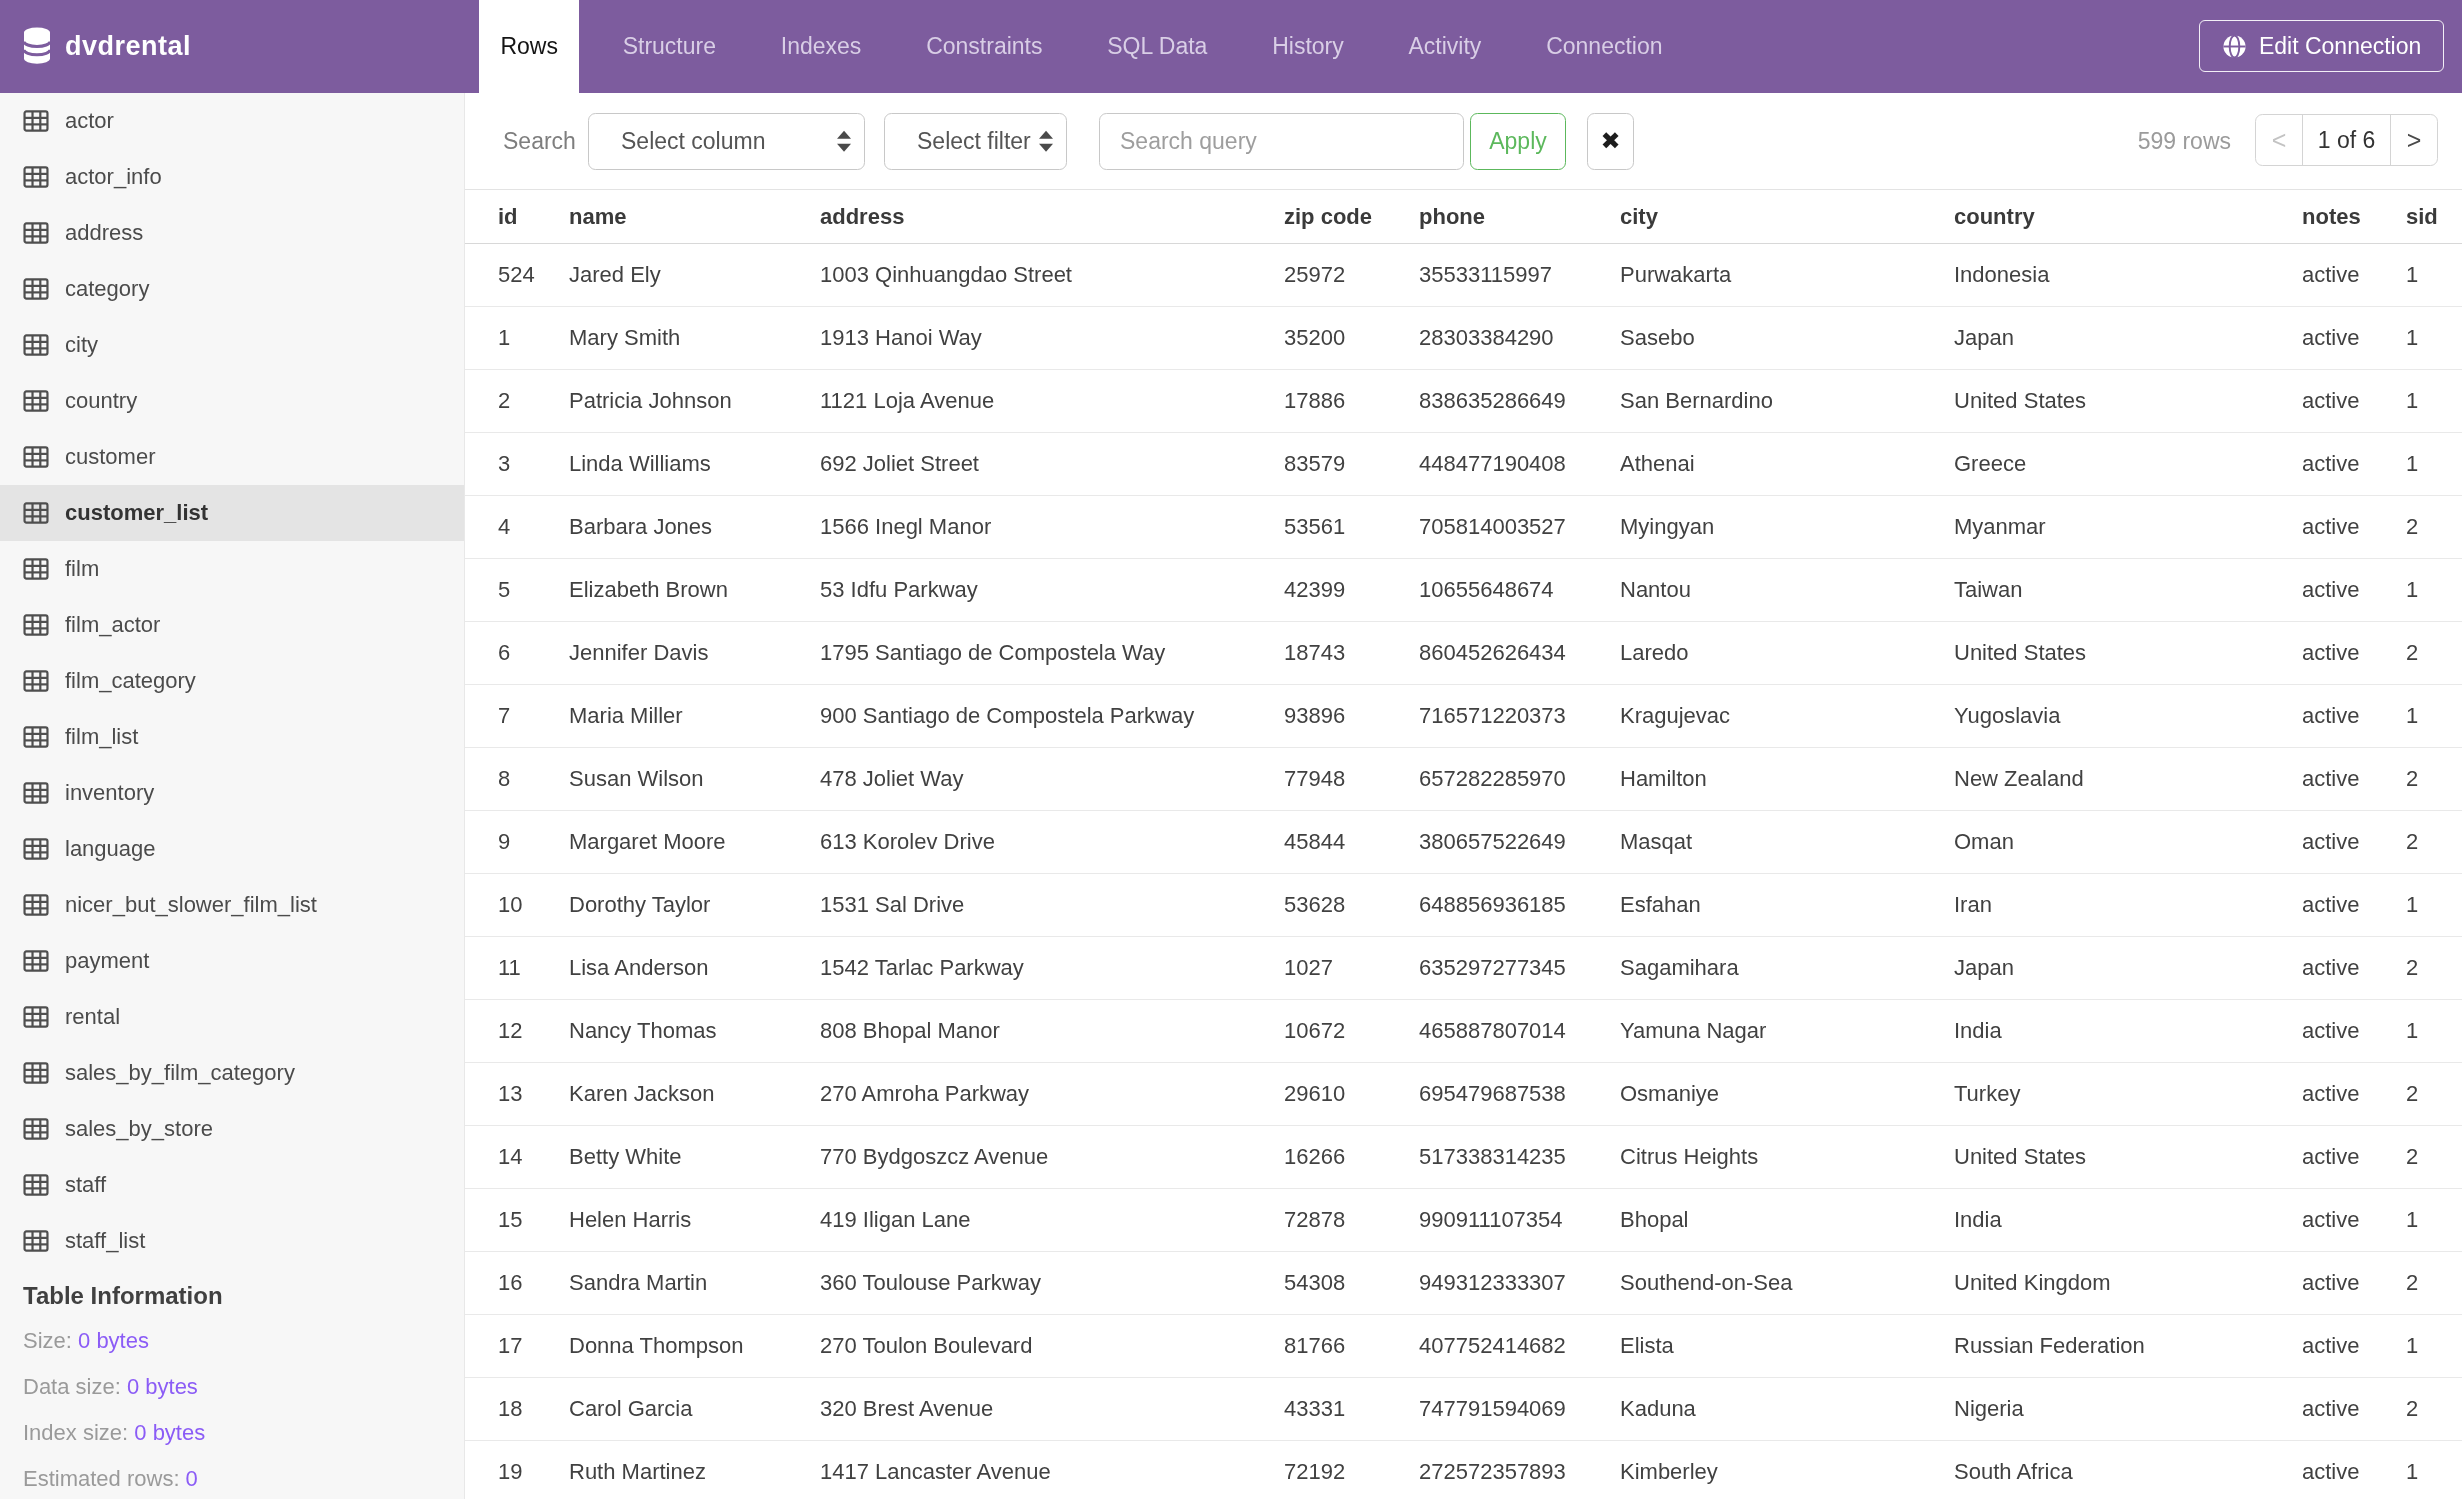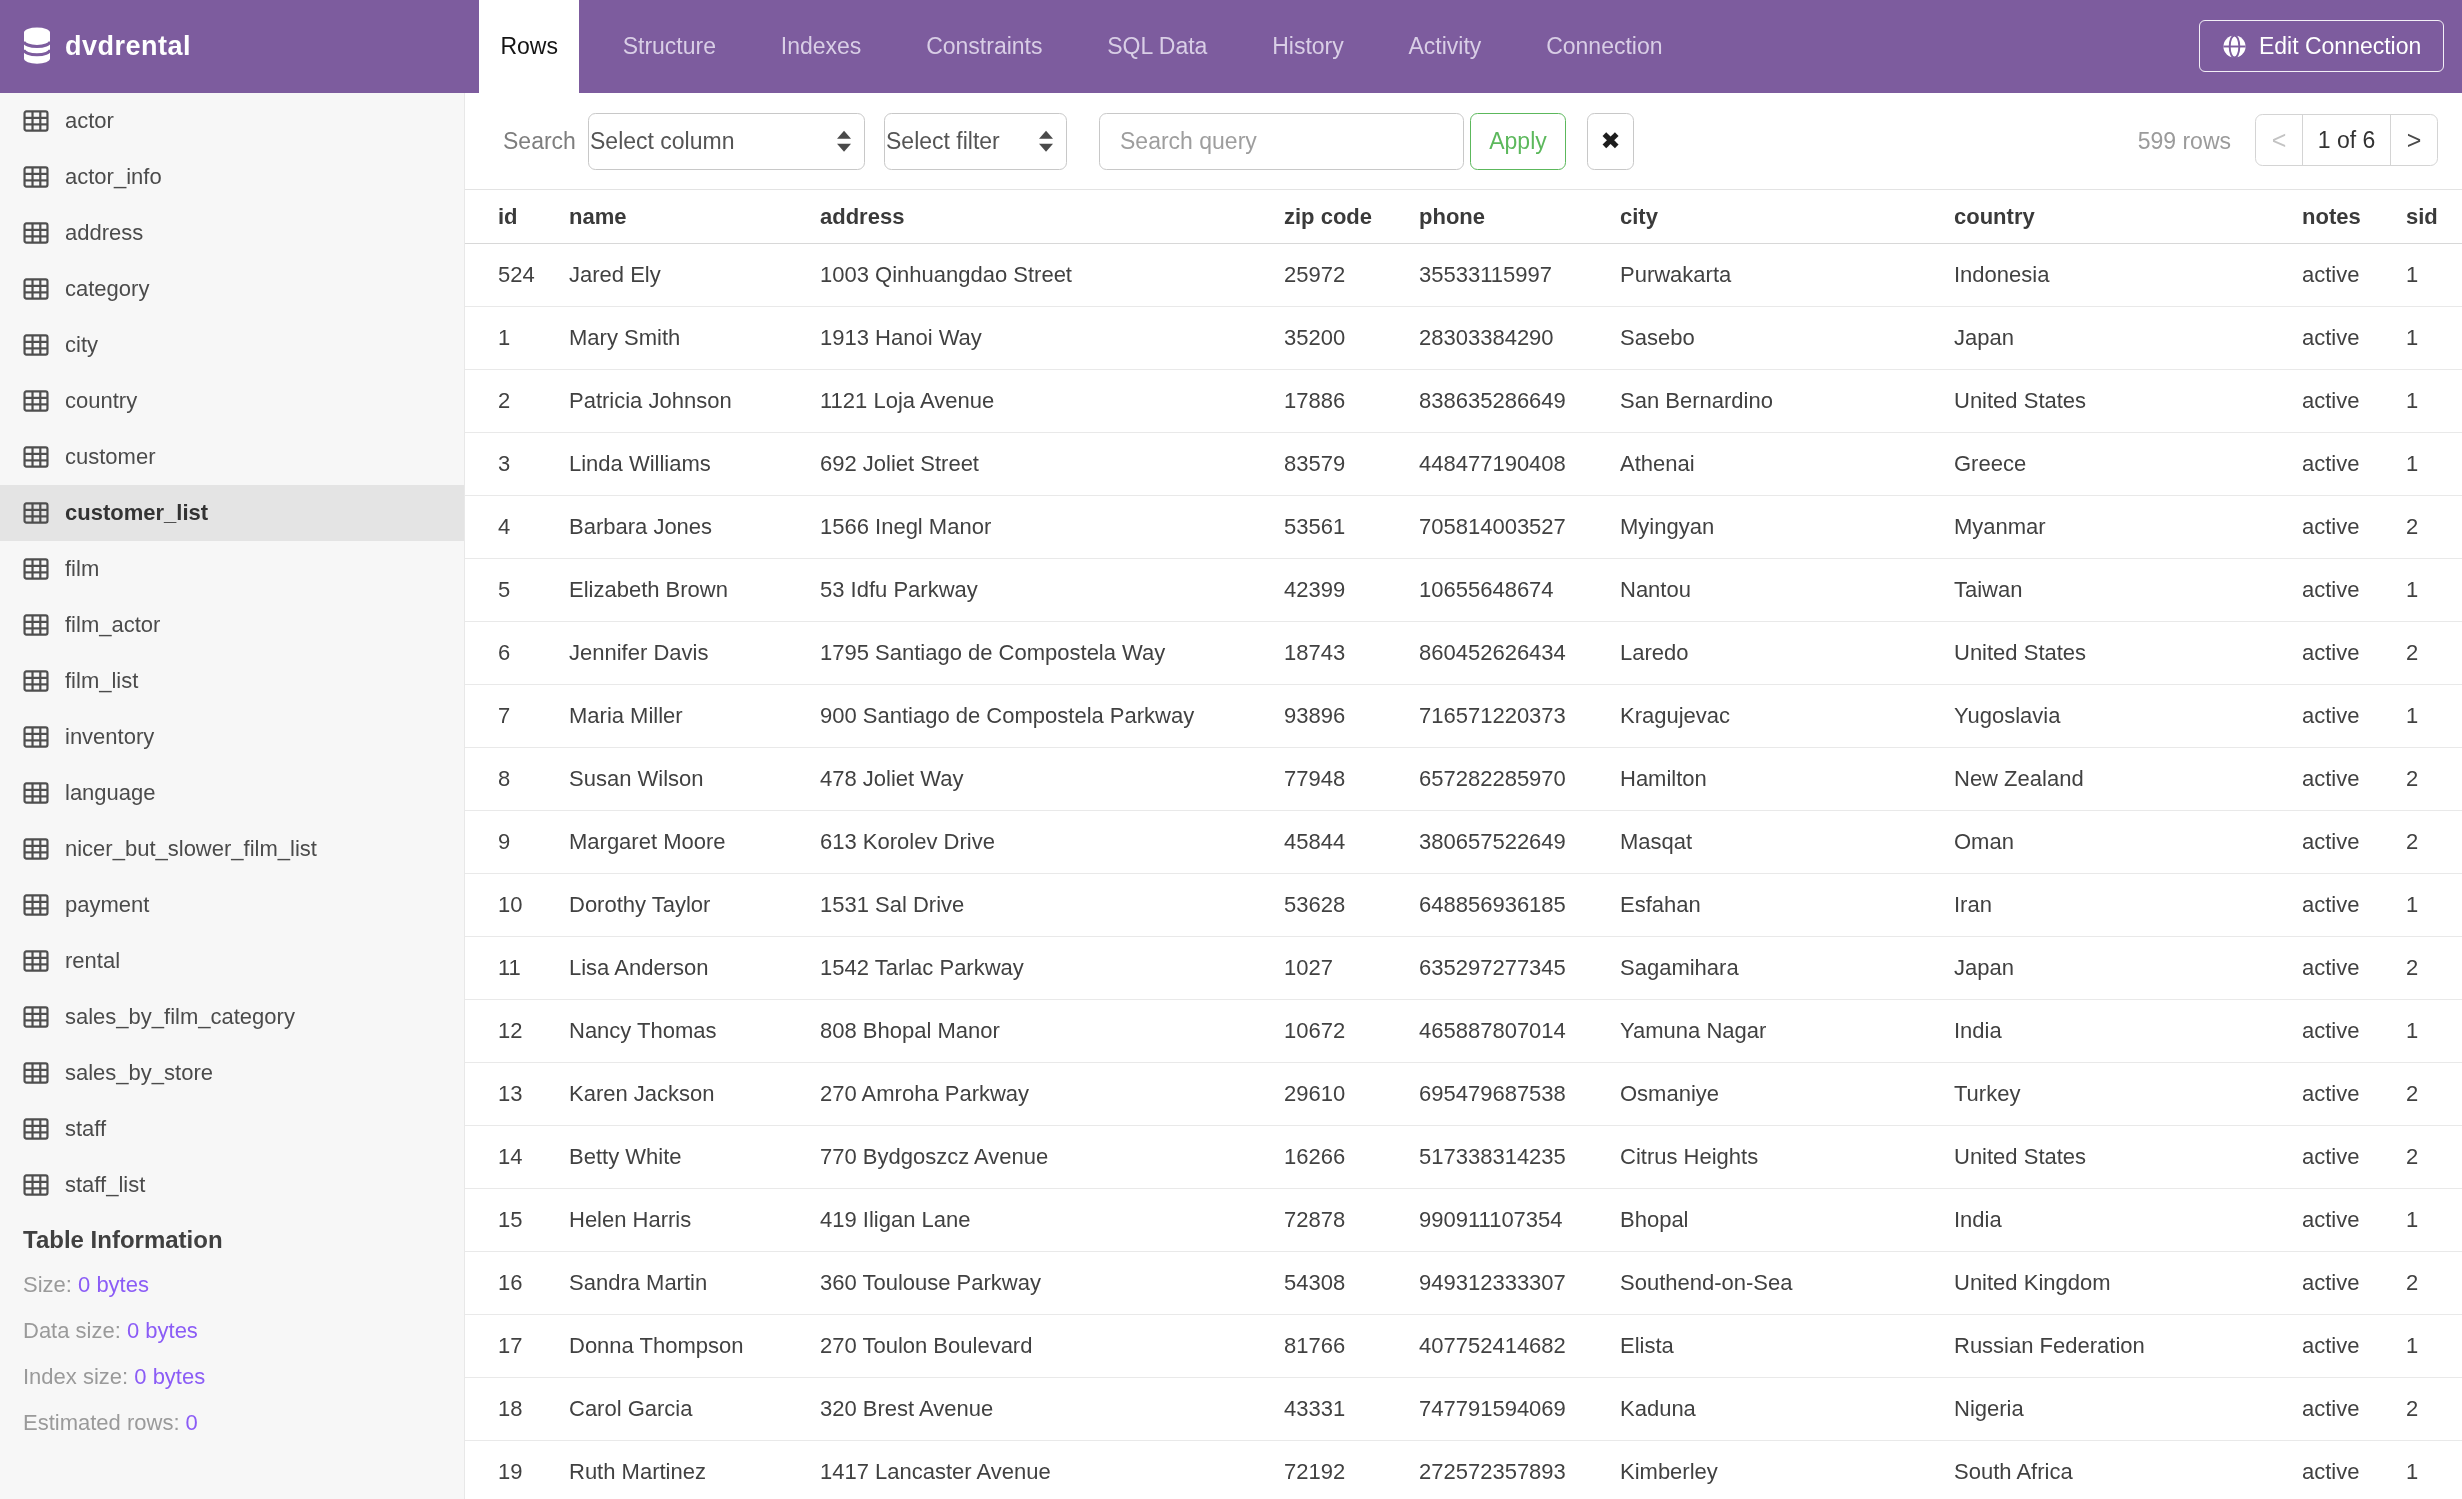--- a/index.html
+++ b/index.html
@@ -41,21 +41,21 @@
   .info-row .v{color:#8b5cf6}
 
   
   .main{position:absolute;left:465px;top:93px;width:1998px;height:1407px;background:#fff;overflow:hidden}
 
   
   .toolbar{position:relative;height:96px;width:100%}
   .search-label{position:absolute;left:38px;top:0;height:96px;display:flex;align-items:center;
     font-size:23px;color:#7E7E7E}
   .sel{position:absolute;top:19.5px;height:57px;background:#fff;border:0.9px solid #C8C8C8;border-radius:7.4px;
-    display:flex;align-items:center;padding-left:1px;font-size:23px;color:#555;cursor:pointer}
+    display:flex;align-items:center;padding-left:32px;font-size:23px;color:#555;cursor:pointer}
   .sel .arrows{position:absolute;right:13px;top:50%;transform:translateY(-50%);
     display:flex;flex-direction:column;gap:4.6px}
   .arrows i{display:block;width:0;height:0;border-left:7.4px solid transparent;border-right:7.4px solid transparent}
   .arrows .up{border-bottom:8.4px solid #4A4A4A}
   .arrows .down{border-top:8.4px solid #4A4A4A}
   .sel-column{left:123px;width:277px}
   .sel-filter{left:419px;width:183px}
   .search-input{position:absolute;left:634px;top:19.5px;width:365px;height:57px;border:0.9px solid #C8C8C8;
     border-radius:7.4px;padding:0 20px;font-size:23px;font-family:inherit;color:#0f172a;outline:none}
   .search-input::placeholder{color:#9E9E9E}
@@ -220,20 +220,30 @@
           <span>film_actor</span>
         </div>
         <div class="side-item">
           <svg width="26" height="22" viewBox="0 0 28 24" fill="none" stroke="#4F4F4F" stroke-width="2.4">
             <rect x="1.5" y="1.5" width="25" height="21" rx="2"></rect>
             <line x1="1.5" y1="8.6" x2="26.5" y2="8.6"></line>
             <line x1="1.5" y1="15.7" x2="26.5" y2="15.7"></line>
             <line x1="10.2" y1="1.5" x2="10.2" y2="22.5"></line>
             <line x1="18.7" y1="1.5" x2="18.7" y2="22.5"></line>
           </svg>
+          <span>film_category</span>
+        </div>
+        <div class="side-item">
+          <svg width="26" height="22" viewBox="0 0 28 24" fill="none" stroke="#4F4F4F" stroke-width="2.4">
+            <rect x="1.5" y="1.5" width="25" height="21" rx="2"></rect>
+            <line x1="1.5" y1="8.6" x2="26.5" y2="8.6"></line>
+            <line x1="1.5" y1="15.7" x2="26.5" y2="15.7"></line>
+            <line x1="10.2" y1="1.5" x2="10.2" y2="22.5"></line>
+            <line x1="18.7" y1="1.5" x2="18.7" y2="22.5"></line>
+          </svg>
           <span>film_list</span>
         </div>
         <div class="side-item">
           <svg width="26" height="22" viewBox="0 0 28 24" fill="none" stroke="#4F4F4F" stroke-width="2.4">
             <rect x="1.5" y="1.5" width="25" height="21" rx="2"></rect>
             <line x1="1.5" y1="8.6" x2="26.5" y2="8.6"></line>
             <line x1="1.5" y1="15.7" x2="26.5" y2="15.7"></line>
             <line x1="10.2" y1="1.5" x2="10.2" y2="22.5"></line>
             <line x1="18.7" y1="1.5" x2="18.7" y2="22.5"></line>
           </svg>

